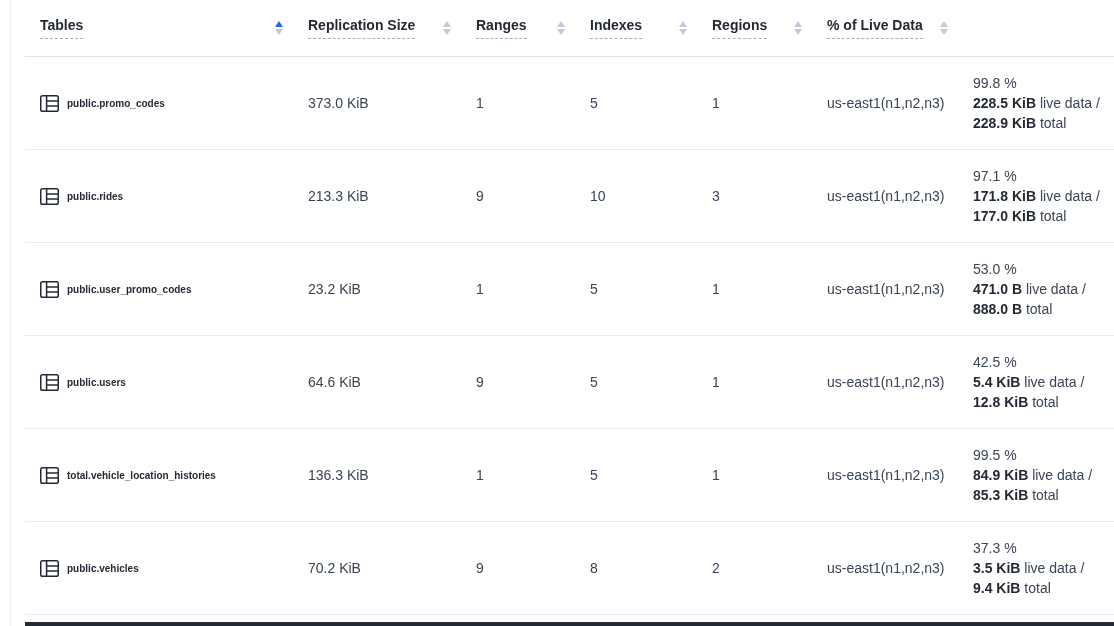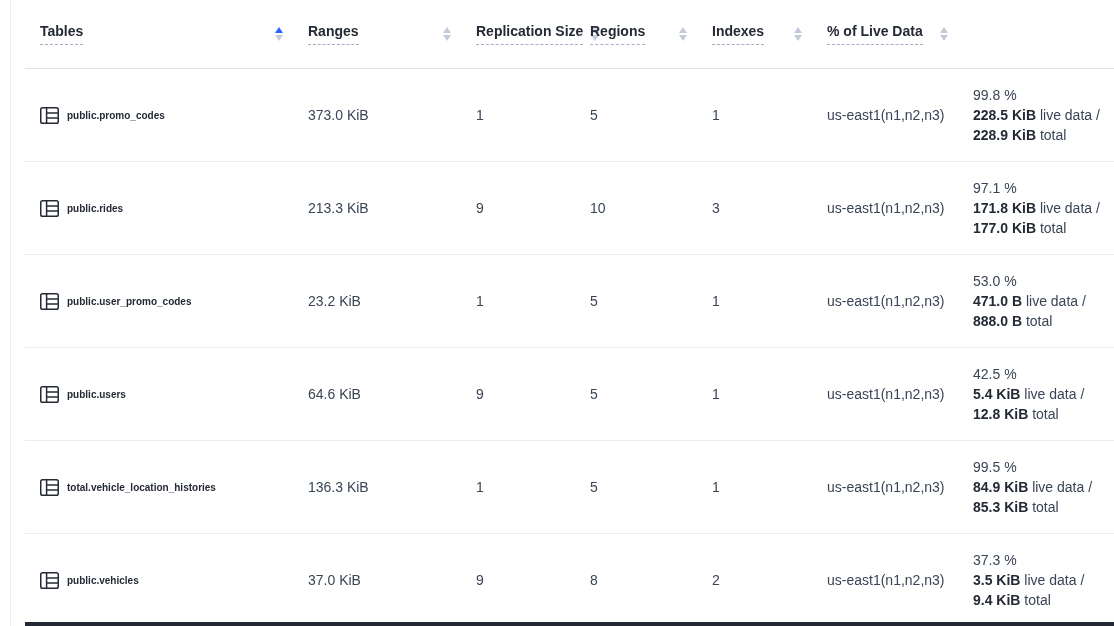--- a/index.html
+++ b/index.html
@@ -20,21 +20,21 @@
   .table-wrap {
     position: absolute;
     left: 25px; top: 0;
     width: 1089px;
   }
   .thead, .tr {
     display: grid;
     grid-template-columns: 268px 168px 114px 122px 115px 146px 1fr;
   }
   .thead {
-    height: 69px;
+    height: 57px;
     border-bottom: 1px solid #dde3ec;
   }
   .th {
     display: flex;
     align-items: center;
     justify-content: space-between;
     padding: 0 10px 0 15px;
     cursor: pointer;
   }
   .col-label {
@@ -110,42 +110,42 @@
 
   <div class="thead">
     <div class="th">
       <span class="col-label">Tables</span>
       <span class="sort">
           <span class="tri up active"></span>
           <span class="tri down"></span>
         </span>
     </div>
     <div class="th">
+      <span class="col-label">Replication Size</span>
+      <span class="sort">
+          <span class="tri up"></span>
+          <span class="tri down"></span>
+        </span>
+    </div>
+    <div class="th">
       <span class="col-label">Ranges</span>
       <span class="sort">
           <span class="tri up"></span>
           <span class="tri down"></span>
         </span>
     </div>
     <div class="th">
-      <span class="col-label">Replication Size</span>
+      <span class="col-label">Indexes</span>
       <span class="sort">
           <span class="tri up"></span>
           <span class="tri down"></span>
         </span>
     </div>
     <div class="th">
       <span class="col-label">Regions</span>
-      <span class="sort">
-          <span class="tri up"></span>
-          <span class="tri down"></span>
-        </span>
-    </div>
-    <div class="th">
-      <span class="col-label">Indexes</span>
       <span class="sort">
           <span class="tri up"></span>
           <span class="tri down"></span>
         </span>
     </div>
     <div class="th">
       <span class="col-label">% of Live Data</span>
       <span class="sort">
           <span class="tri up"></span>
           <span class="tri down"></span>
@@ -279,21 +279,21 @@
       <span class="tbl-icon">
         <svg width="19" height="17" viewBox="0 0 19 17" fill="none">
           <rect x="0.75" y="0.75" width="17.5" height="15.5" rx="1.8" stroke="#242a35" stroke-width="1.5"></rect>
           <line x1="6.6" y1="1" x2="6.6" y2="16" stroke="#242a35" stroke-width="1.5"></line>
           <line x1="6" y1="6" x2="18" y2="6" stroke="#242a35" stroke-width="1.5"></line>
           <line x1="6" y1="11" x2="18" y2="11" stroke="#242a35" stroke-width="1.5"></line>
         </svg>
       </span>
       <span class="name">public.vehicles</span>
     </div>
-    <div class="td">37.0 KiB</div>
+    <div class="td">70.2 KiB</div>
     <div class="td">9</div>
     <div class="td">8</div>
     <div class="td">2</div>
     <div class="td">us-east1(n1,n2,n3)</div>
     <div class="td td-live">
       <div>37.3 %</div>
       <div><b>3.5 KiB</b> <span>live data /</span></div>
       <div><b>9.4 KiB</b> <span>total</span></div>
     </div>
   </div>

